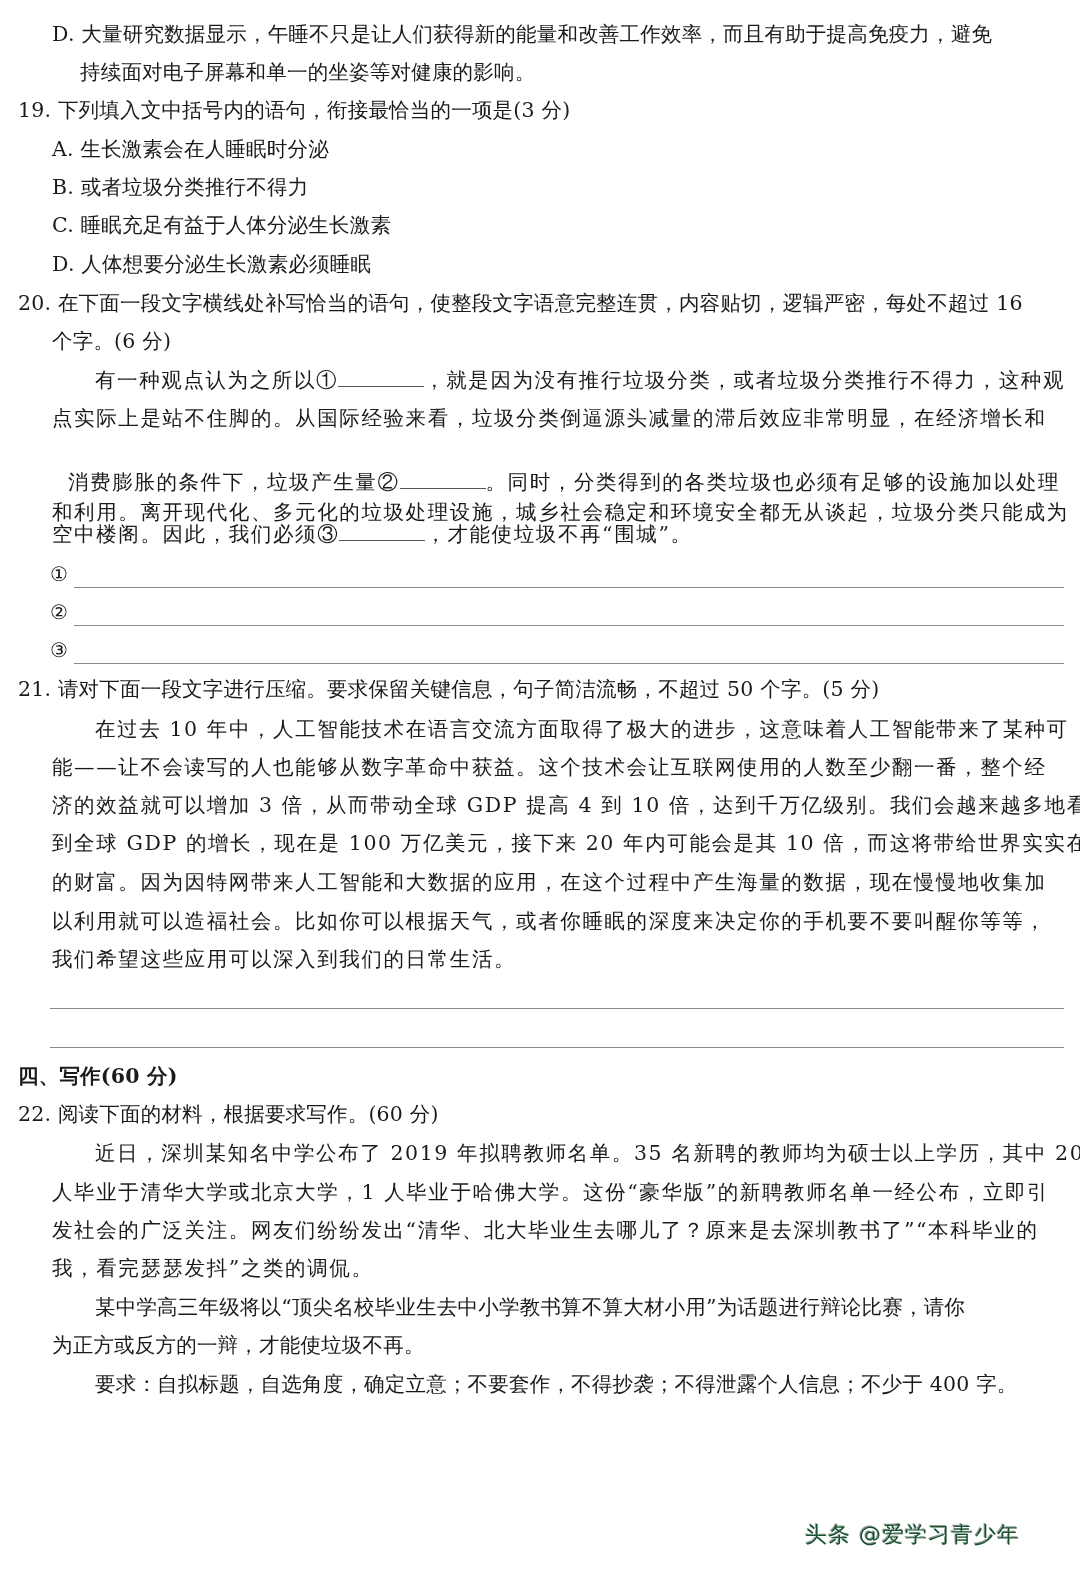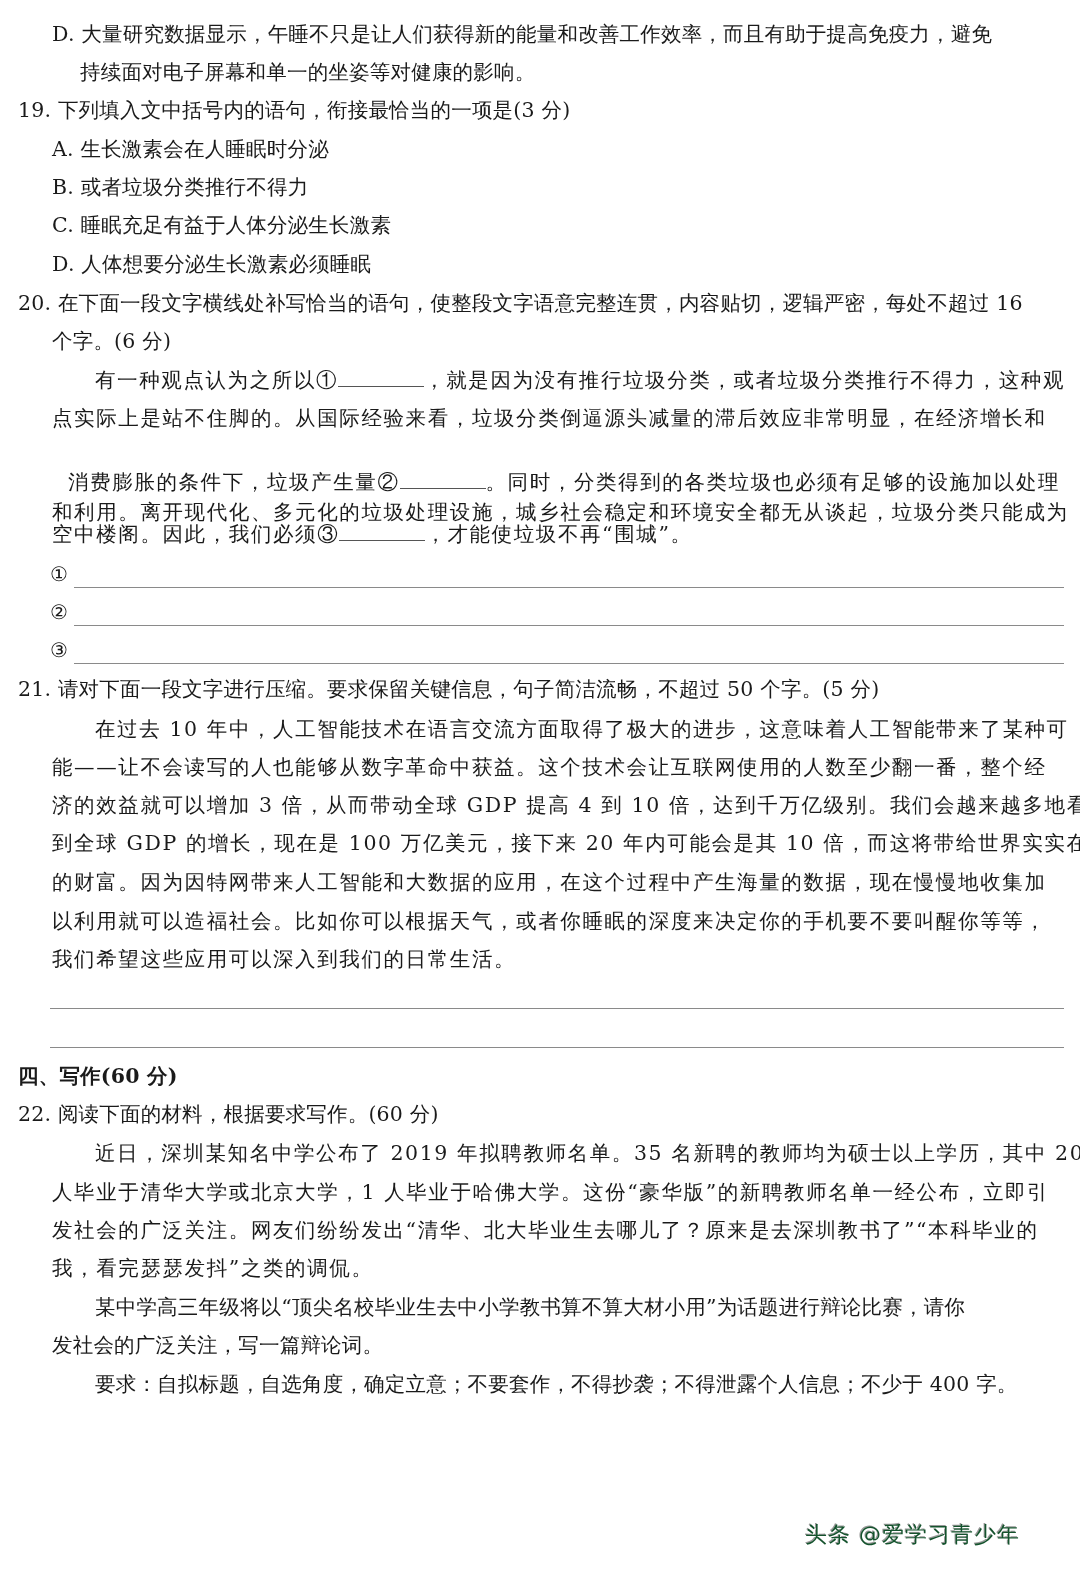--- a/index.html
+++ b/index.html
@@ -90,16 +90,16 @@
 <div class="hr" style="top:1047px;"></div>
 
 <div class="line" style="left:18px; top:1064px; font-weight:bold;">四、写作(60 分)</div>
 
 <div class="line" style="left:18px; top:1102px;">22. 阅读下面的材料，根据要求写作。(60 分)</div>
 <div class="line hand" style="left:95px; top:1141px;">近日，深圳某知名中学公布了 2019 年拟聘教师名单。35 名新聘的教师均为硕士以上学历，其中 20</div>
 <div class="line hand" style="left:52px; top:1180px;">人毕业于清华大学或北京大学，1 人毕业于哈佛大学。这份“豪华版”的新聘教师名单一经公布，立即引</div>
 <div class="line hand" style="left:52px; top:1218px;">发社会的广泛关注。网友们纷纷发出“清华、北大毕业生去哪儿了？原来是去深圳教书了”“本科毕业的</div>
 <div class="line hand" style="left:52px; top:1256px;">我，看完瑟瑟发抖”之类的调侃。</div>
 <div class="line" style="left:95px; top:1295px;">某中学高三年级将以“顶尖名校毕业生去中小学教书算不算大材小用”为话题进行辩论比赛，请你</div>
-<div class="line" style="left:52px; top:1333px;">发社会的广泛关注，写一篇辩论词。</div>
+<div class="line" style="left:52px; top:1333px;">为正方或反方的一辩，才能使垃圾不再。</div>
 <div class="line" style="left:95px; top:1372px;">要求：自拟标题，自选角度，确定立意；不要套作，不得抄袭；不得泄露个人信息；不少于 400 字。</div>
 
 <div class="watermark">头条 @爱学习青少年</div>
 
 </body></html>

